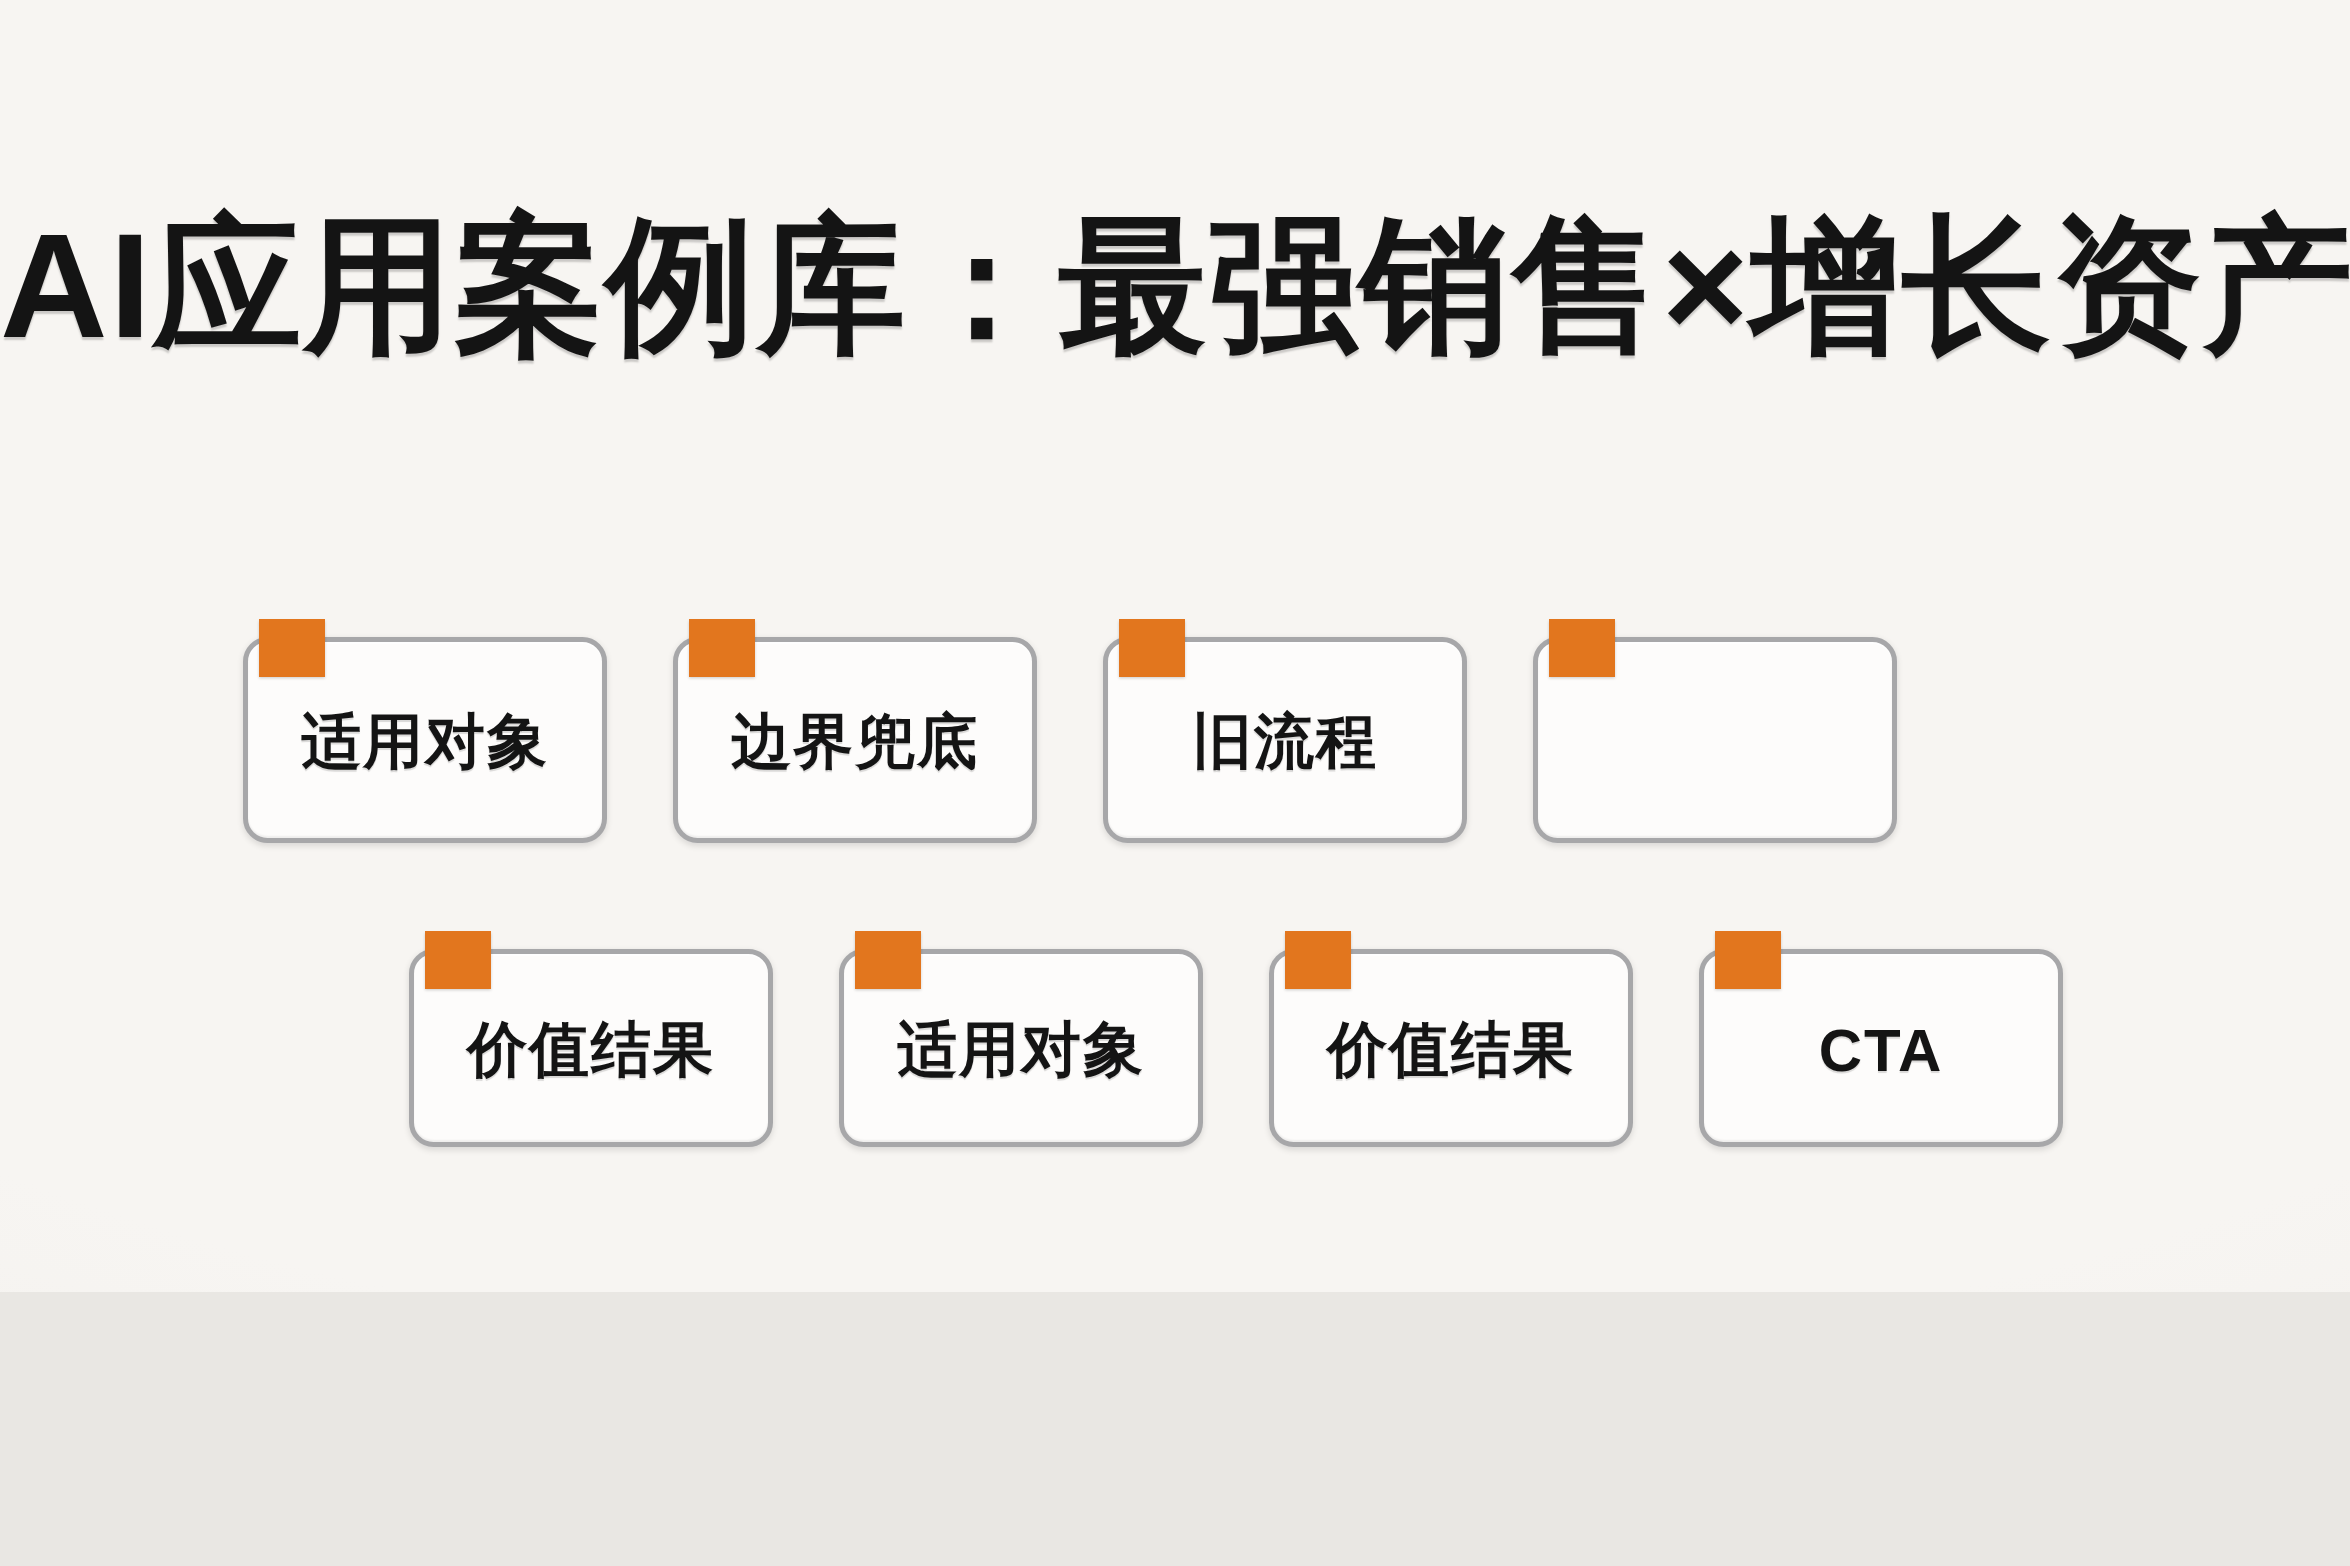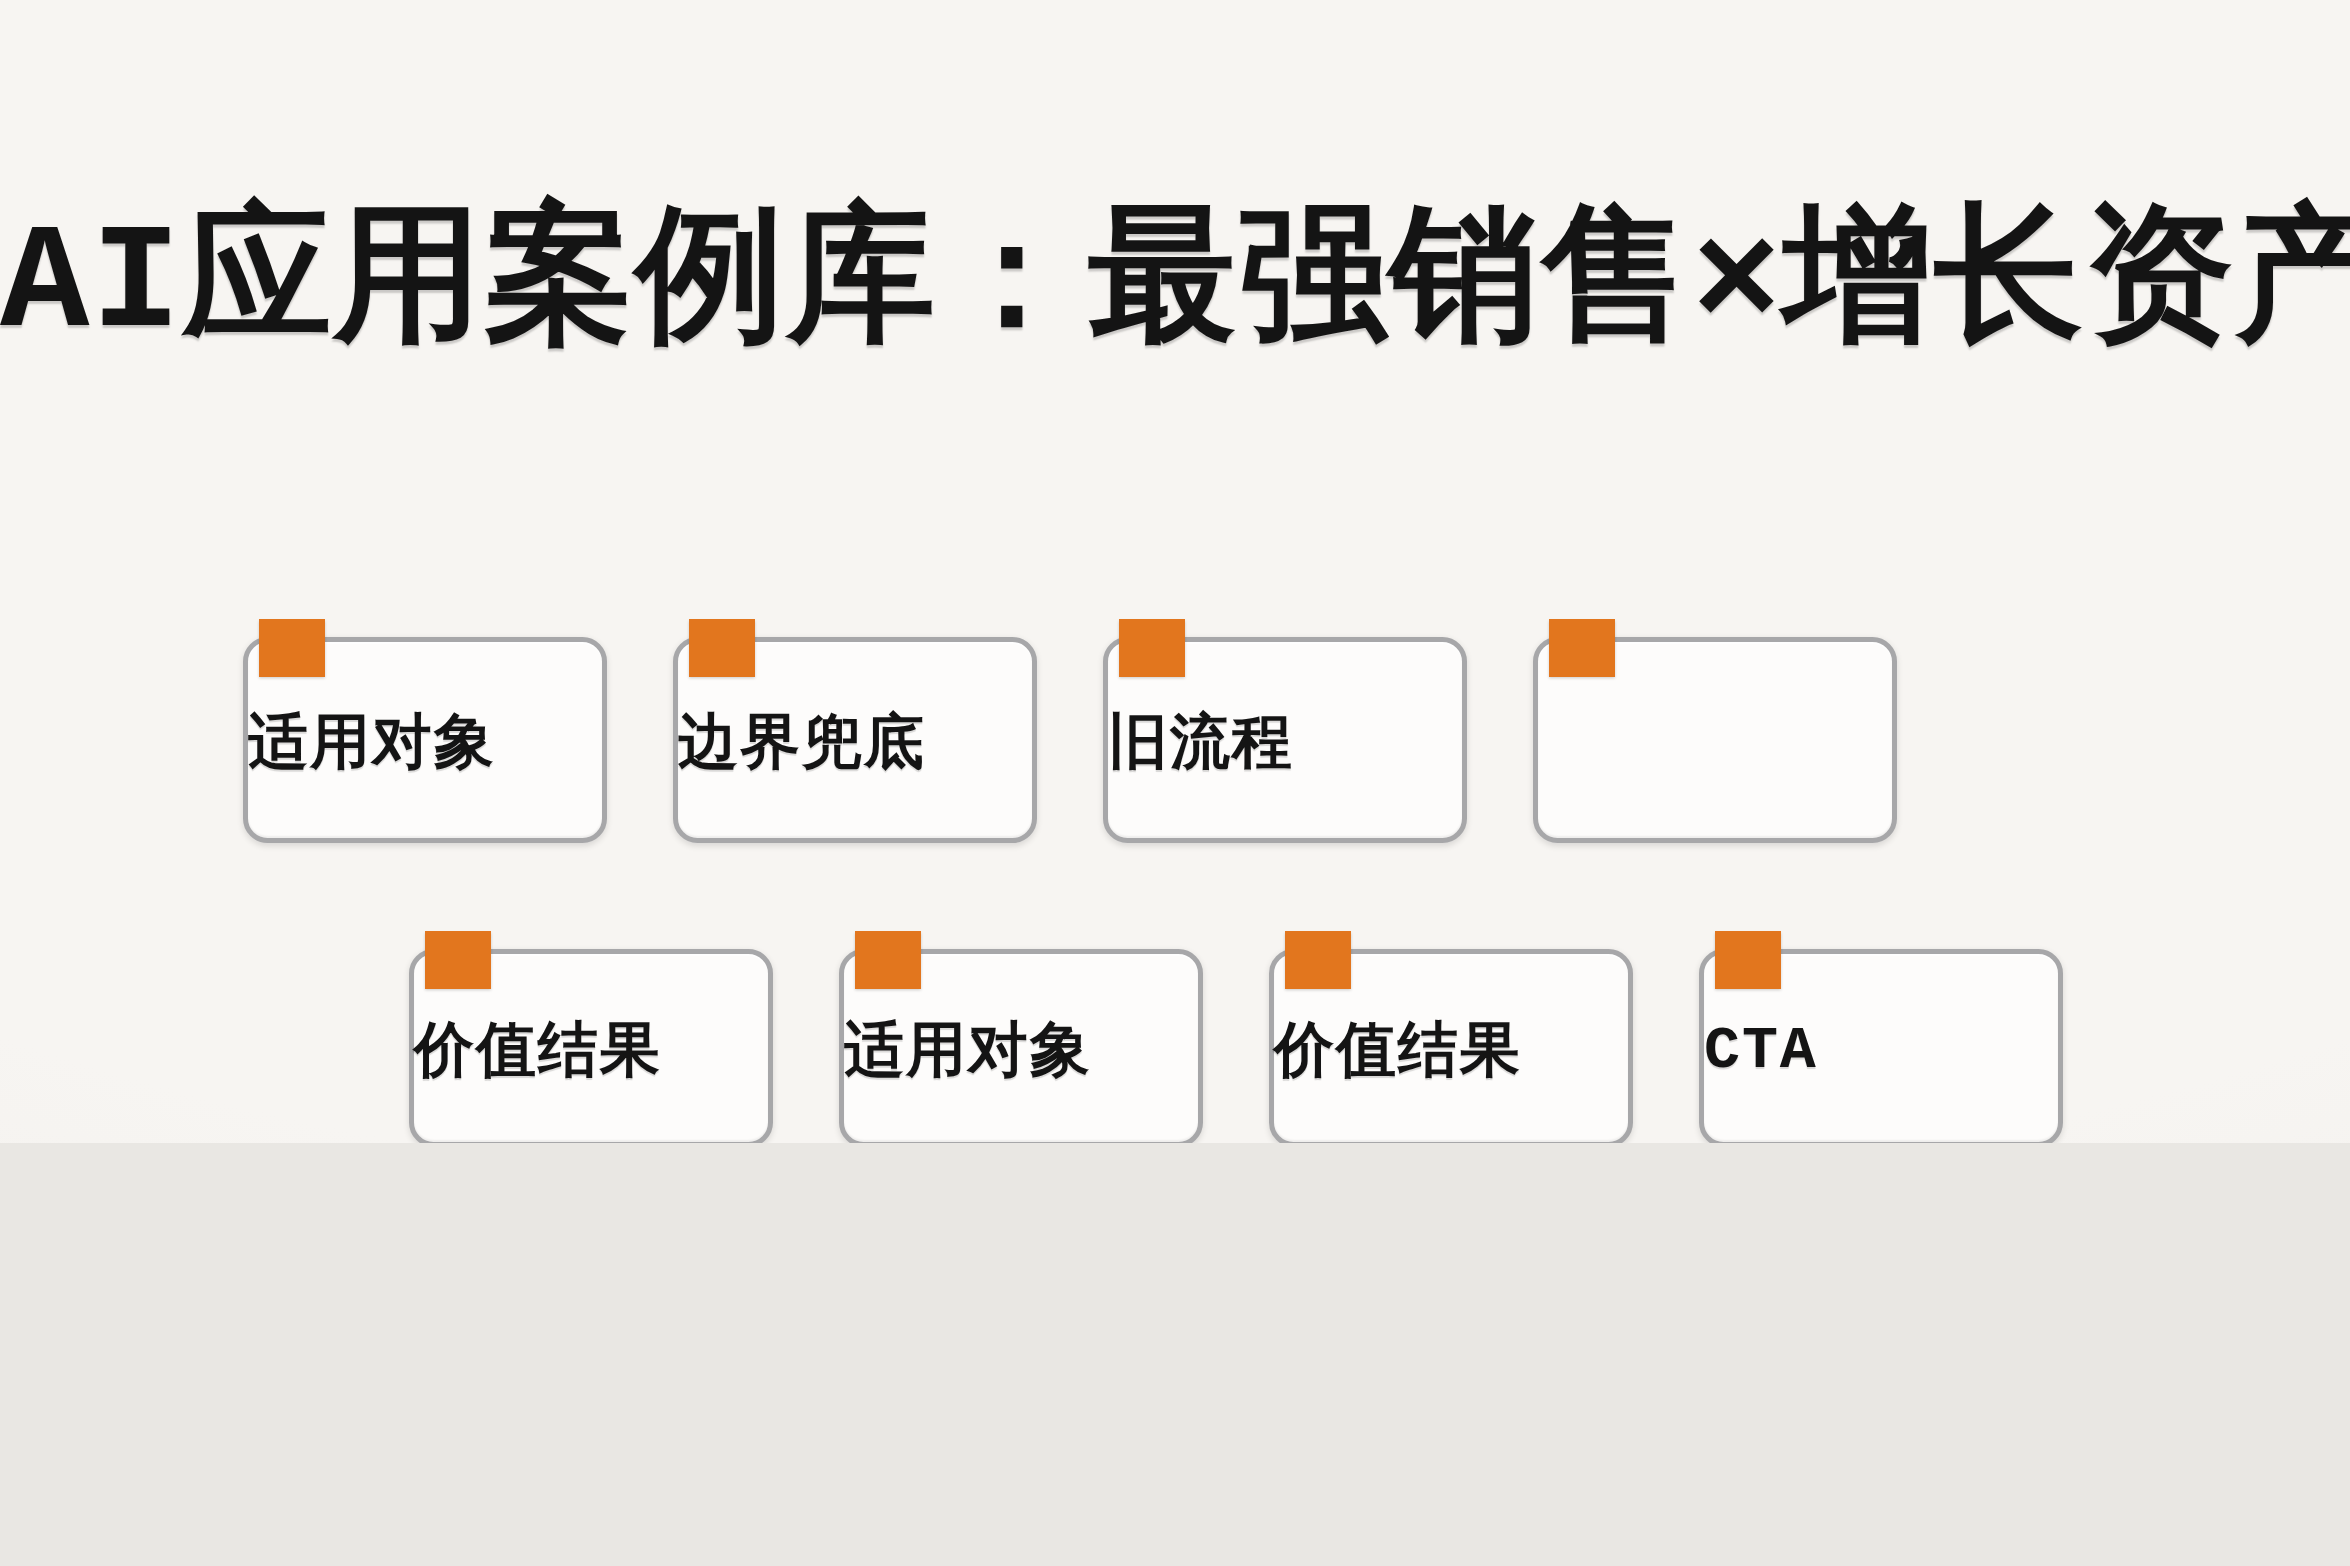--- a/index.html
+++ b/index.html
@@ -3,25 +3,25 @@
 <meta charset="utf-8">
 <style>
   html, body {
     margin: 0;
     padding: 0;
     background: #e9e7e3;
   }
   #canvas {
     position: relative;
     width: 2350px;
-    height: 1143px;
+    height: 1292px;
     overflow: hidden;
     background:
       radial-gradient(ellipse 130% 110% at 50% 40%, var(--bg, #f7f5f2) 60%, #efede9 100%);
-    font-family: Liberation Mono, monospace;
+    font-family: Liberation Sans, sans-serif;
   }
   .page-title {
     position: absolute;
     top: 104px;
     left: 0;
     width: 100%;
     text-align: center;
     font-size: 149px;
     line-height: 1.1;
     font-weight: 900;
@@ -46,20 +46,21 @@
   }
   .card {
     position: relative;
     width: 354px;
     height: 196px;
     background: var(--card-fill, #fdfcfb);
     border: 5.6px solid var(--card-border, #a7a7a9);
     border-radius: 24.5px;
     display: flex;
     align-items: center;
+    justify-content: center;
     box-shadow:
       0 2.8px 6.6px rgba(0,0,0,0.12),
       inset 0 1.9px 0 rgba(255,255,255,0.65),
       inset 0 -1.9px 1.9px rgba(0,0,0,0.06);
   }
   .row-2 .card {
     height: 188px;
   }
   .card .tab-marker {
     position: absolute;

